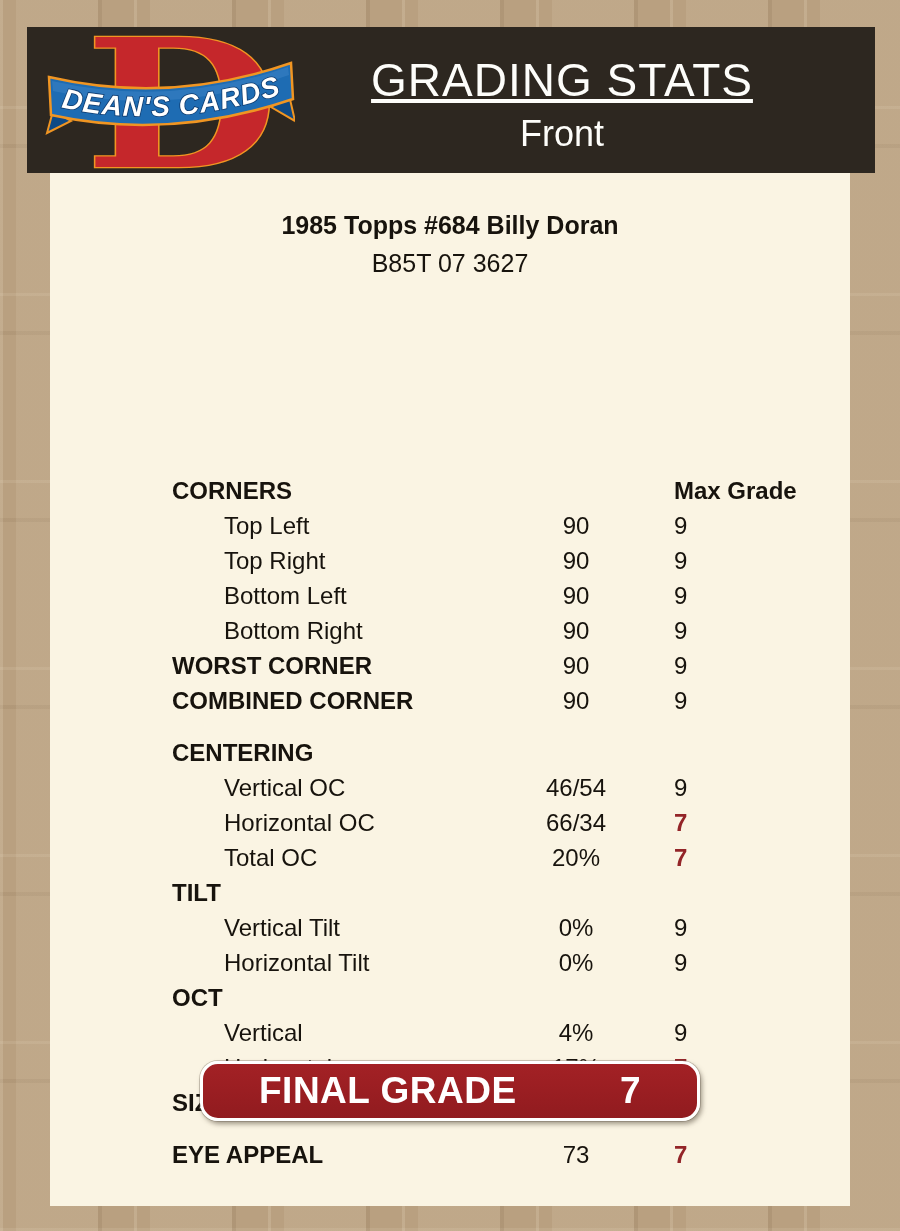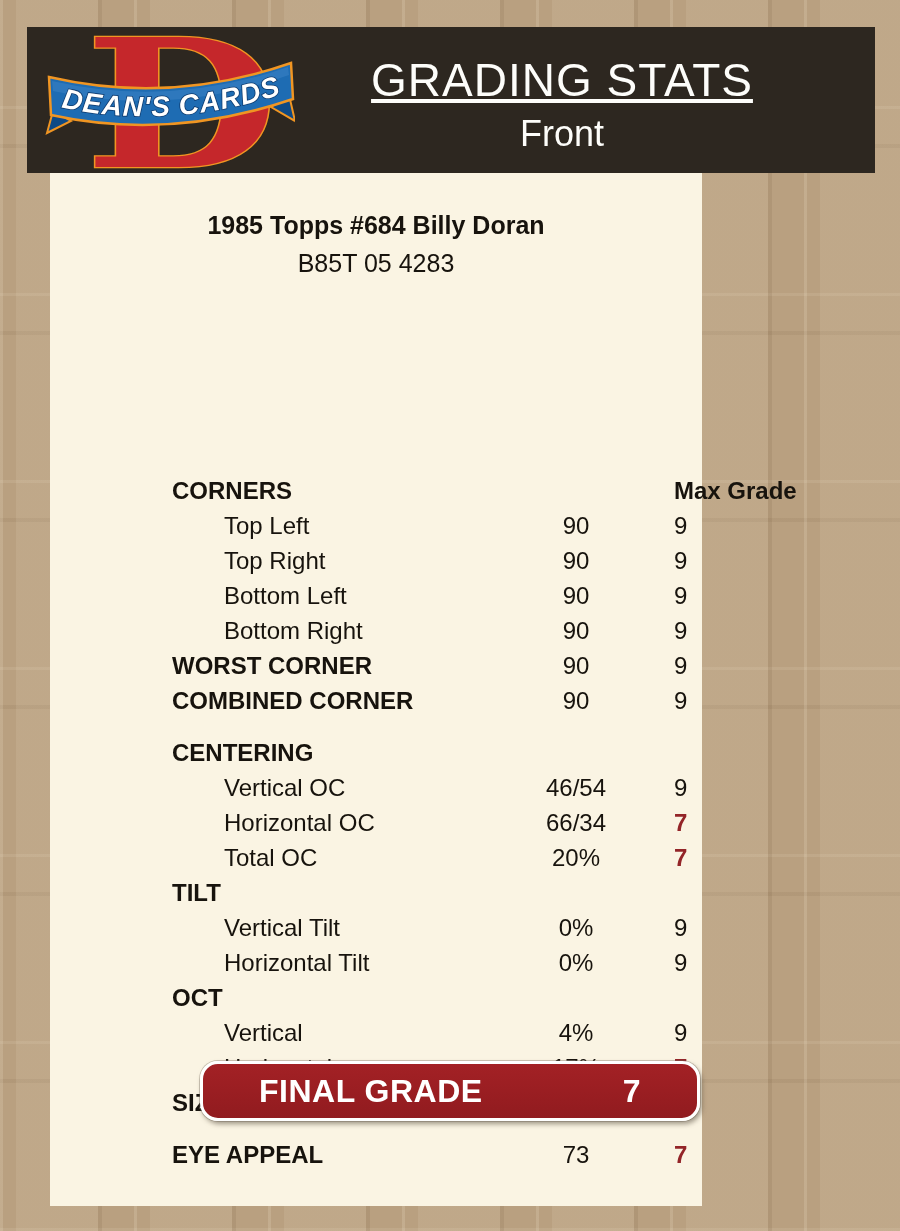--- a/index.html
+++ b/index.html
@@ -32,21 +32,21 @@
     position:absolute;left:222px;right:0;top:30px;text-align:center;color:#fdfdfa;
   }
   .header-title{
     font-size:46px;font-weight:400;letter-spacing:1px;line-height:1.0;margin:0;text-decoration:underline;
   }
   .header-subtitle{
     font-size:36px;font-weight:400;margin:10px 0 0 0;
   }
   
   .content{
-    position:absolute;left:50px;top:173px;width:652px;height:1033px;
+    position:absolute;left:50px;top:173px;width:800px;height:1033px;
     background:#faf4e3;color:#17130d;
   }
   .card-title{
     padding-top:38px;text-align:center;font-size:25px;font-weight:bold;
   }
   .card-serial{
     margin-top:9px;text-align:center;font-size:25px;font-weight:400;
   }
   .grading-table{position:absolute;left:0;top:300px;width:800px;padding-left:24px;}
   .trow{position:relative;height:35px;font-size:24px;line-height:35px;}
@@ -59,21 +59,21 @@
   .trow.header .val, .trow.header .max{font-weight:bold;}
   .trow .max.red{color:#932428;font-weight:bold;}
   
   .final-grade{
     position:absolute;left:150px;top:888px;width:500px;height:60px;
     background:linear-gradient(#a32125,#911b1f);
     border:3px solid #ffffff;border-radius:18px;
     box-shadow:2px 3px 5px rgba(96,86,72,.6), 0 0 0 1px rgba(120,110,95,.35);
     display:flex;align-items:center;justify-content:space-between;
     padding:0 56px 0 56px;box-sizing:border-box;
-    color:#ffffff;font-size:32px;font-weight:bold;letter-spacing:.5px;
+    color:#ffffff;font-size:37px;font-weight:bold;letter-spacing:.5px;
     cursor:pointer;
   }
 </style>
 </head>
 <body>
 
 <div class="page-bg"></div>
 
 <div class="header-bar">
   <svg class="logo" viewBox="0 0 250 136" xmlns="http://www.w3.org/2000/svg">
@@ -94,21 +94,21 @@
     </g>
   </svg>
   <div class="header-titles">
     <div class="header-title">GRADING STATS</div>
     <div class="header-subtitle">Front</div>
   </div>
 </div>
 
 <div class="content">
   <div class="card-title">1985 Topps #684 Billy Doran</div>
-  <div class="card-serial">B85T 05 4283</div>
+  <div class="card-serial">B85T 07 3627</div>
 
   <div class="grading-table" id="grading-table">
       <div class="trow header">
         <span class="lbl">CORNERS</span>
         <span class="max">Max Grade</span>
       </div>
       <div class="trow indent">
         <span class="lbl">Top Left</span>
         <span class="val">90</span>
         <span class="max">9</span>

